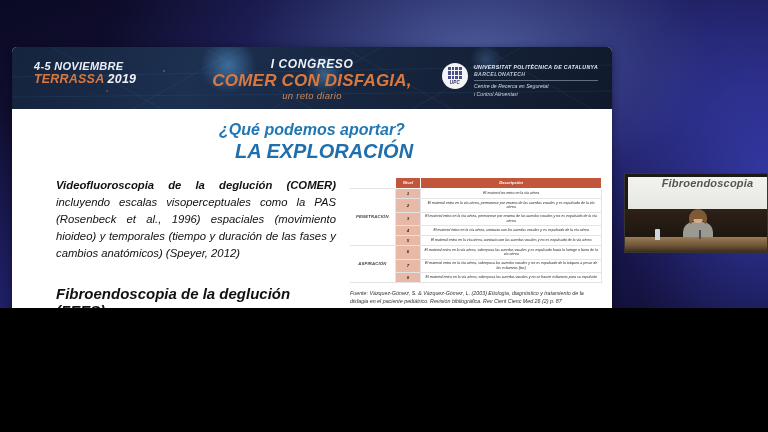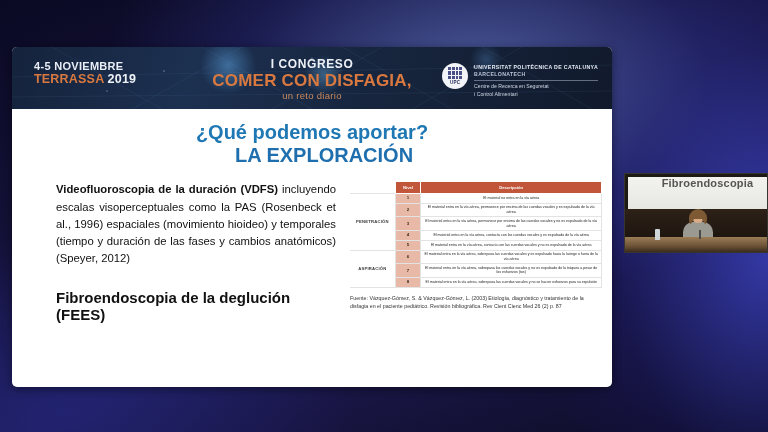--- a/index.html
+++ b/index.html
@@ -9,27 +9,28 @@
   }
   body {
     width: 768px;
     height: 432px;
     overflow: hidden;
     font-family: "Liberation Sans", sans-serif;
   }
   #stage {
     position: relative;
     width: 768px;
-    height: 432px;
+    height: 308px;
     background:
       radial-gradient(ellipse 520px 300px at 62% 18%, rgba(120,150,235,0.55) 0%, rgba(60,70,180,0.25) 45%, rgba(0,0,0,0) 72%),
       radial-gradient(ellipse 300px 420px at 100% 60%, rgba(70,80,230,0.60) 0%, rgba(30,30,120,0.25) 50%, rgba(0,0,0,0) 78%),
       radial-gradient(ellipse 420px 260px at 8% 95%, rgba(40,45,150,0.45) 0%, rgba(0,0,0,0) 70%),
       linear-gradient(160deg, #0b0a24 0%, #15123a 38%, #1d1a52 62%, #0d0b22 100%);
     overflow: hidden;
+    font-style: italic;
   }
 
   
   #slide {
     position: absolute;
     left: 12px;
     top: 47px;
     width: 600px;
     height: 340px;
     background: #ffffff;
@@ -158,21 +159,21 @@
     padding: 0;
   }
   .slide-title {
     text-align: center;
     padding-top: 12px;
     color: #1f78b4;
     line-height: 1.16;
   }
   .slide-title .s1 {
     display:block;
-    font-size: 20px;
+    font-size: 16px;
     font-weight: bold;
   }
   .slide-title .s2 {
     display:block;
     font-size: 20px;
     font-weight: bold;
     color: #1f6fae;
     padding-left: 24px;
   }
 
@@ -406,21 +407,21 @@
 
     <div class="body">
       <div class="slide-title">
         <span class="s1">¿Qué podemos aportar?</span>
         <span class="s2">LA EXPLORACIÓN</span>
       </div>
 
       <div class="cols">
 
         <div class="col-left">
-          <div class="para"><b>Videofluoroscopia de la duración (VDFS)</b><span> incluyendo escalas visoperceptuales como la PAS (Rosenbeck et al., 1996) espaciales (movimiento hioideo) y temporales (tiempo y duración de las fases y cambios anatómicos) (Speyer, 2012)</span></div>
+          <div class="para"><b>Videofluoroscopia de la deglución (COMER)</b><span> incluyendo escalas visoperceptuales como la PAS (Rosenbeck et al., 1996) espaciales (movimiento hioideo) y temporales (tiempo y duración de las fases y cambios anatómicos) (Speyer, 2012)</span></div>
           <div class="fees">Fibroendoscopia de la deglución (FEES)</div>
         </div>
 
         <div class="col-right">
           <table class="pas">
             <thead>
               <tr>
                 <th class="h-blank"></th>
                 <th class="h-lvl">Nivel</th>
                 <th>Descripción</th>

